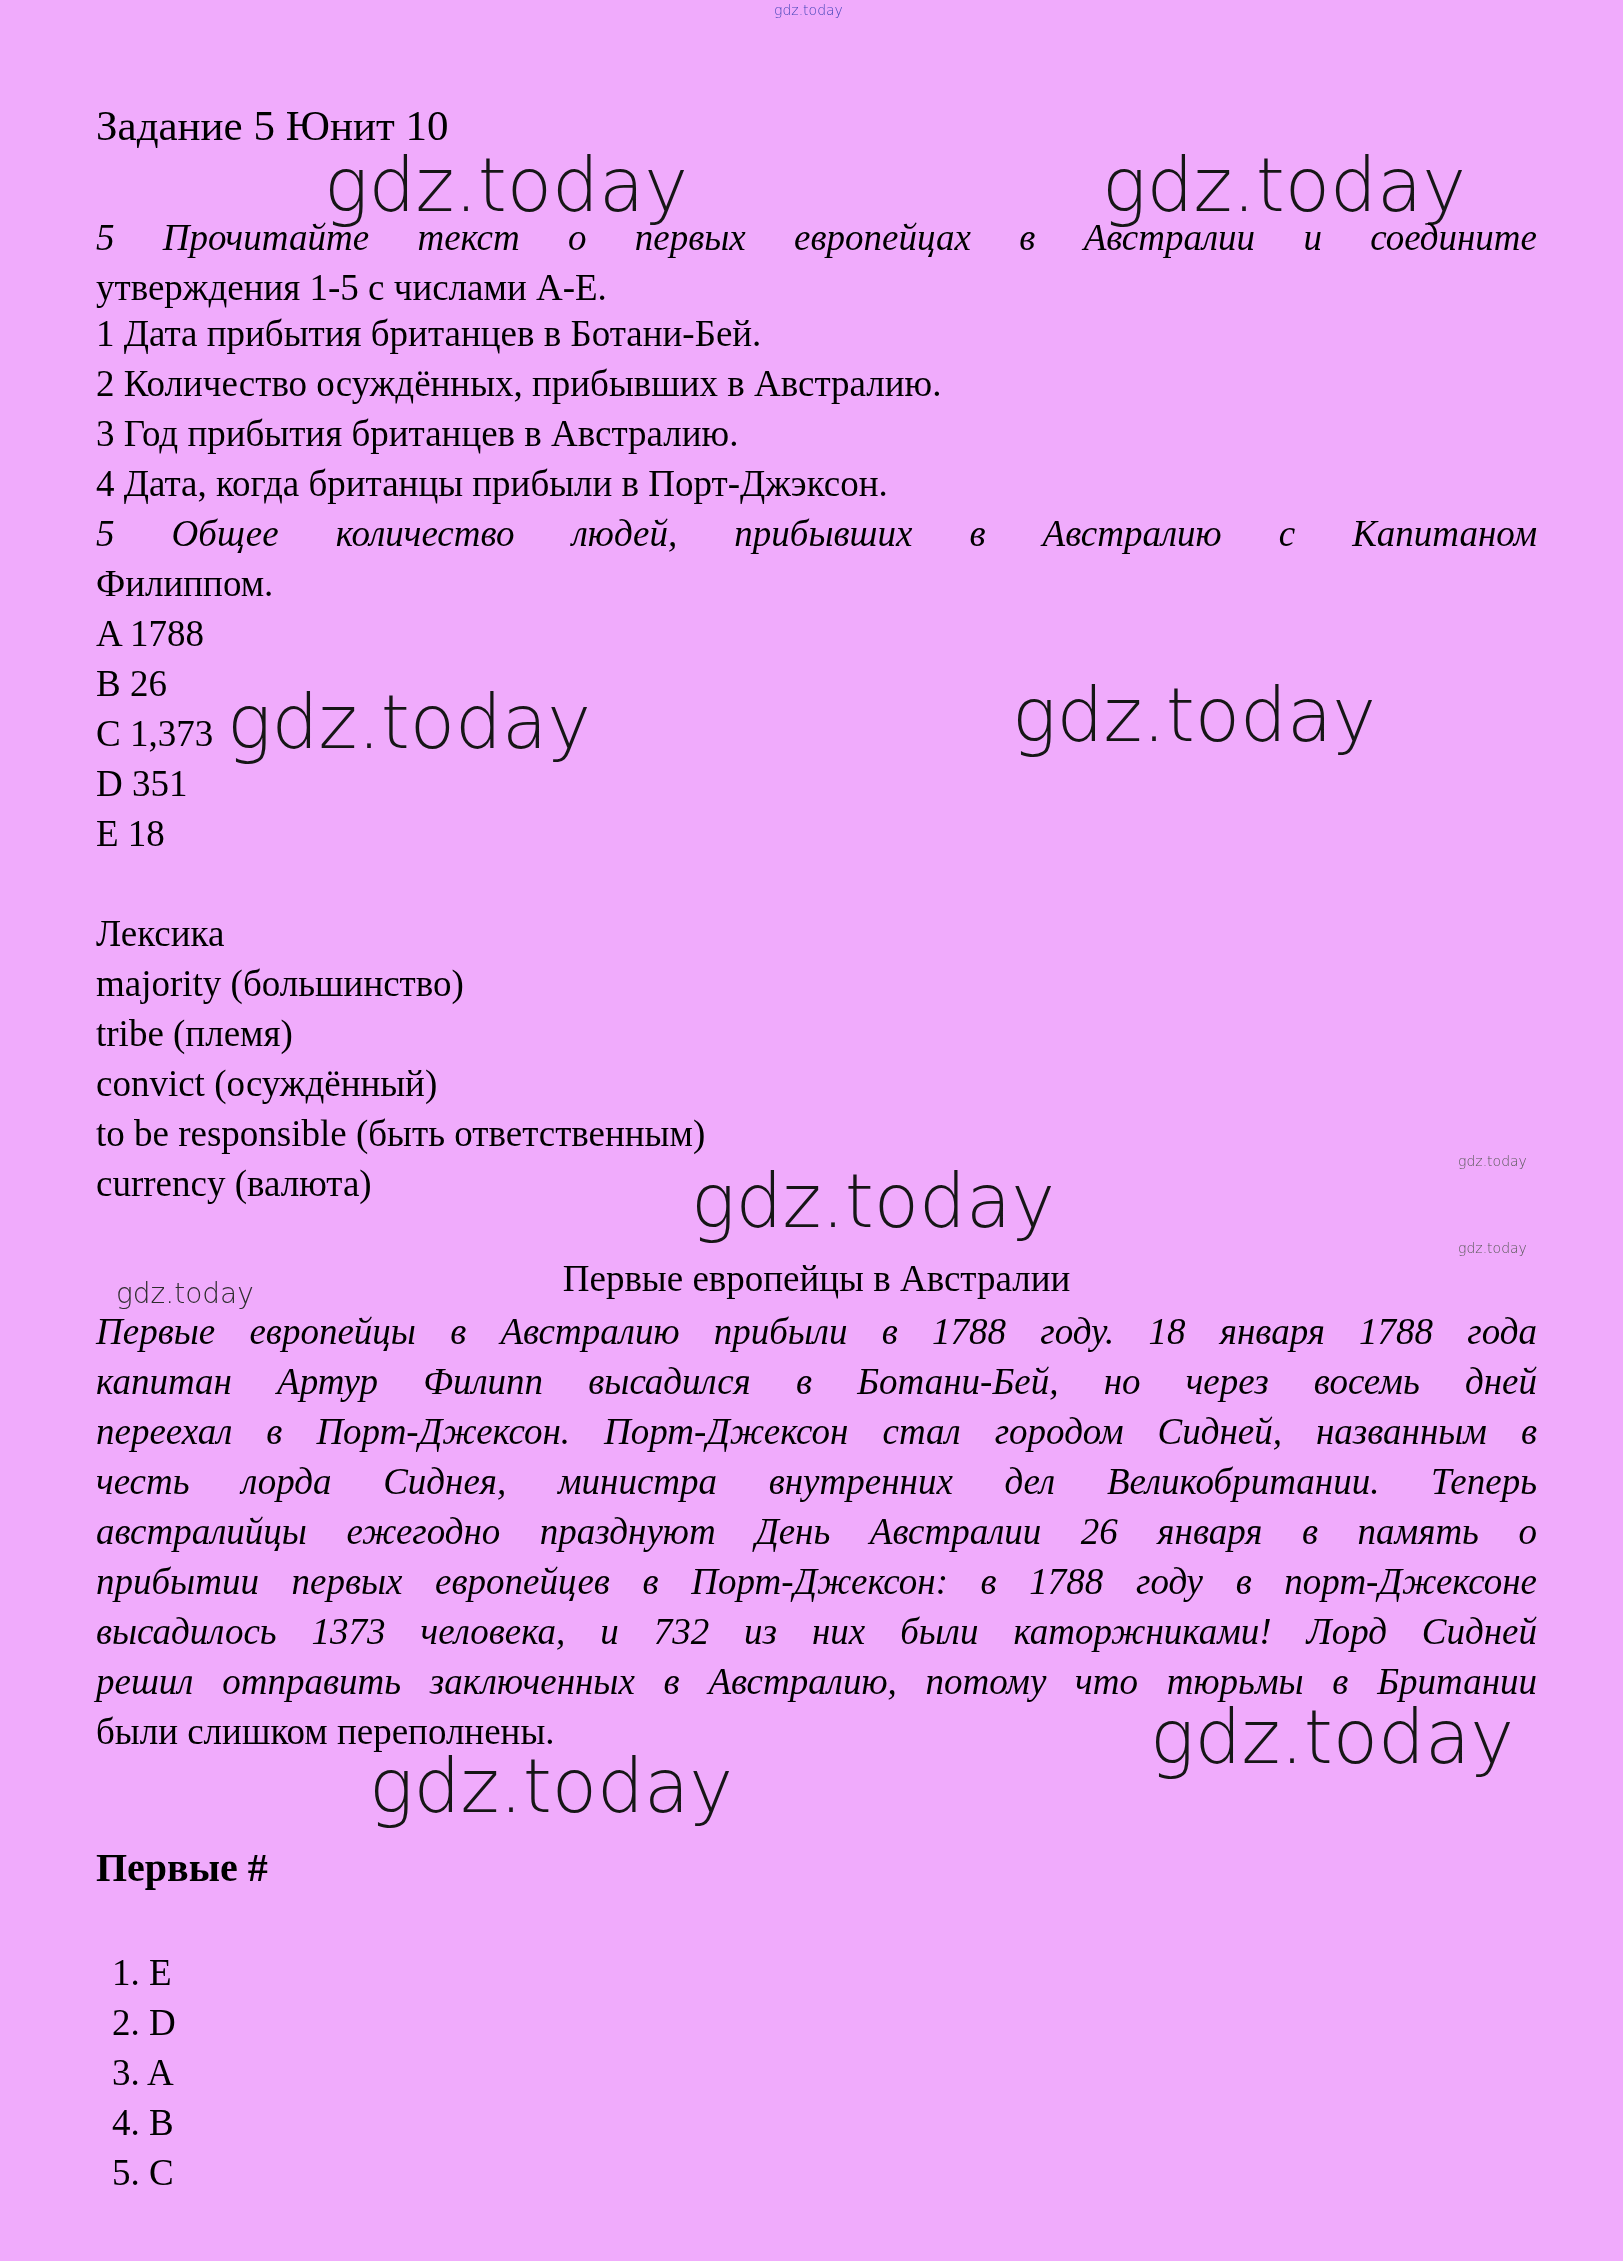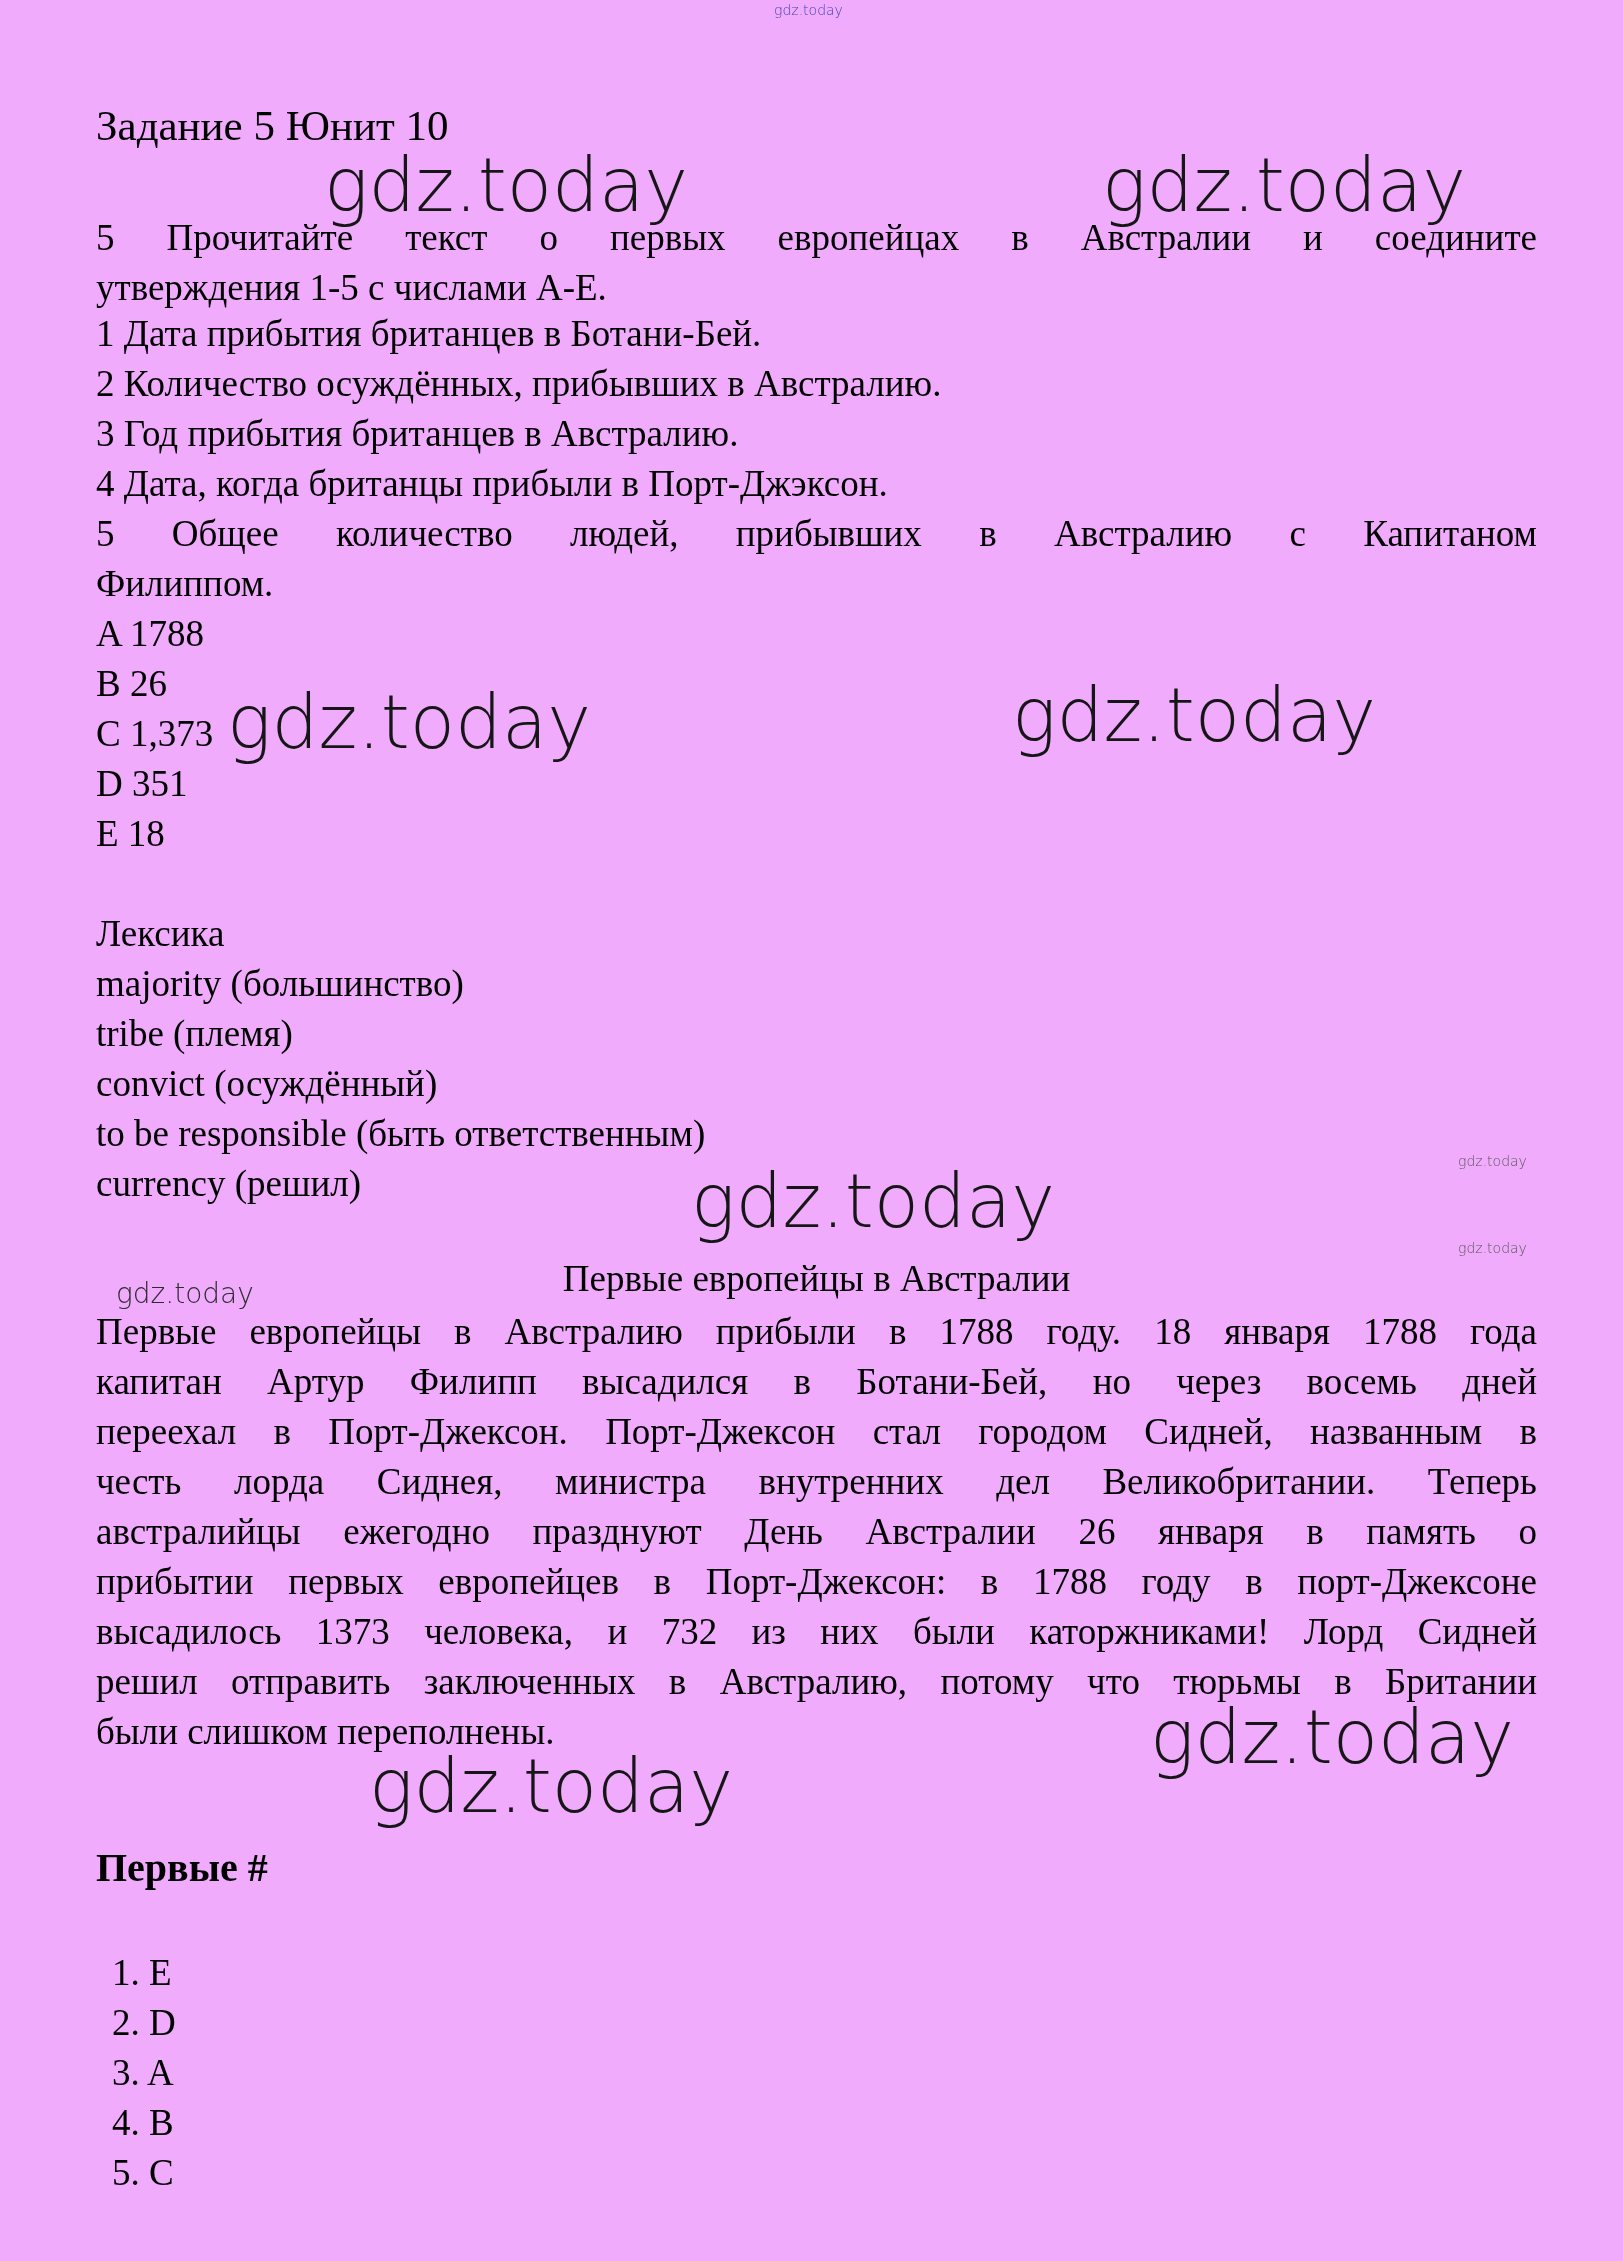--- a/index.html
+++ b/index.html
@@ -14,21 +14,21 @@
   }
   
   .block {
     position:absolute;
     left:96px;
     width:1441px;
     font-size:37px;
     line-height:50px;
   }
   .line { text-align:left; }
-  .line.j { text-align:justify; text-align-last:justify; }
+  .line.j { text-align:justify; text-align-last:justify;font-style:italic; }
   .title {
     position:absolute;
     left:96px;
     top:104px;
     font-size:43px;
     font-weight:normal;
     line-height:44px;
     text-align:center;
   }
   .reading-heading {
@@ -99,21 +99,21 @@
     <div class="line">D 351</div>
     <div class="line">E 18</div>
   </div>
 
   <div class="block" style="top:909px;">
     <div class="line">Лексика</div>
     <div class="line">majority (большинство)</div>
     <div class="line">tribe (племя)</div>
     <div class="line">convict (осуждённый)</div>
     <div class="line">to be responsible (быть ответственным)</div>
-    <div class="line">currency (решил)</div>
+    <div class="line">currency (валюта)</div>
   </div>
 
   <div class="reading-heading">Первые европейцы в Австралии</div>
 
   <div class="block" style="top:1307px;">
     <div class="line j">Первые европейцы в Австралию прибыли в 1788 году. 18 января 1788 года</div>
     <div class="line j">капитан Артур Филипп высадился в Ботани-Бей, но через восемь дней</div>
     <div class="line j">переехал в Порт-Джексон. Порт-Джексон стал городом Сидней, названным в</div>
     <div class="line j">честь лорда Сиднея, министра внутренних дел Великобритании. Теперь</div>
     <div class="line j">австралийцы ежегодно празднуют День Австралии 26 января в память о</div>

